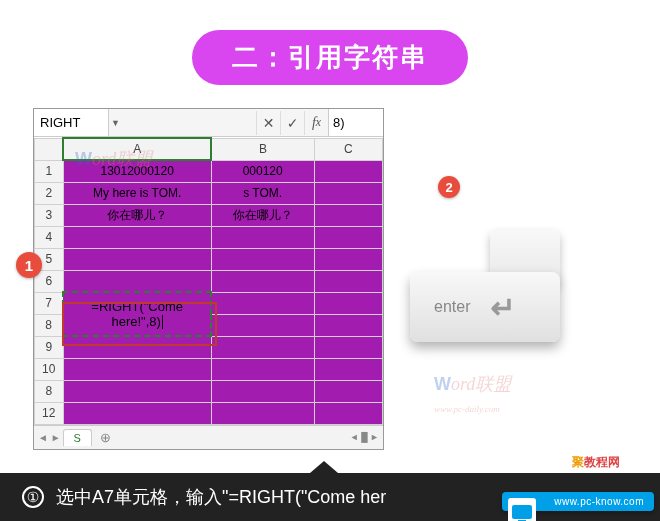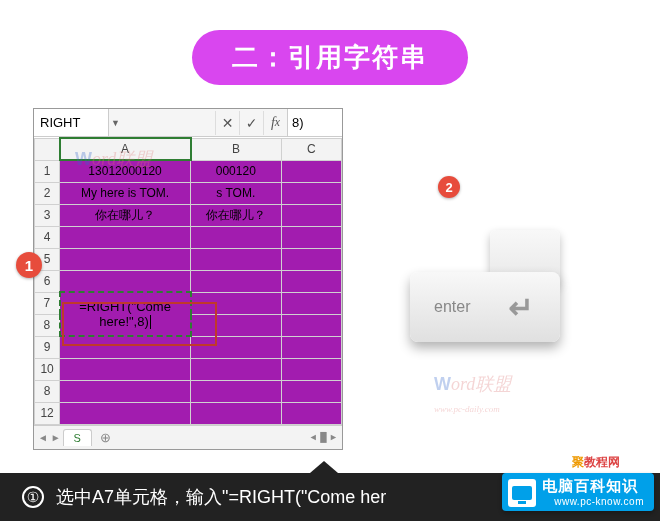--- a/index.html
+++ b/index.html
@@ -21,21 +21,21 @@
       padding: 10px 40px;
       border-radius: 30px;
       font-size: 26px;
       font-weight: bold;
       letter-spacing: 2px;
     }
     .excel-panel {
       position: absolute;
       top: 108px;
       left: 33px;
-      width: 310px;
+      width: 351px;
       border: 1px solid #999;
       background: #fff;
     }
     .namebox-row {
       display: flex;
       align-items: center;
       border-bottom: 1px solid #ccc;
       height: 28px;
       background: #f5f5f5;
     }
@@ -208,21 +208,21 @@
       left: 10px;
       top: 50px;
       width: 150px;
       height: 70px;
       background: linear-gradient(#f8f8f8, #e0e0e0);
       border-radius: 8px;
       box-shadow: 0 6px 12px rgba(0,0,0,.3);
       display: flex;
       align-items: center;
       padding-left: 24px;
-      gap: 38px;
+      gap: 20px;
     }
     .key-label {
       color: #888;
       font-size: 16px;
     }
     .key-arrow {
       font-size: 30px;
       color: #999;
       font-weight: bold;
     }
@@ -446,15 +446,14 @@
 <div class="footer">
   <div class="footer-tri"></div>
   <span class="footer-num">①</span>
   <span>选中A7单元格，输入"=RIGHT("Come her</span>
 </div>
 
 <div class="site-badge">
   <div class="site-icon">
       <div class="site-monitor"></div>
     </div>
-  <div class="site-title">电脑百科知识</div>
   <div class="site-url">www.pc-know.com</div>
 </div>
 
 </body></html>

